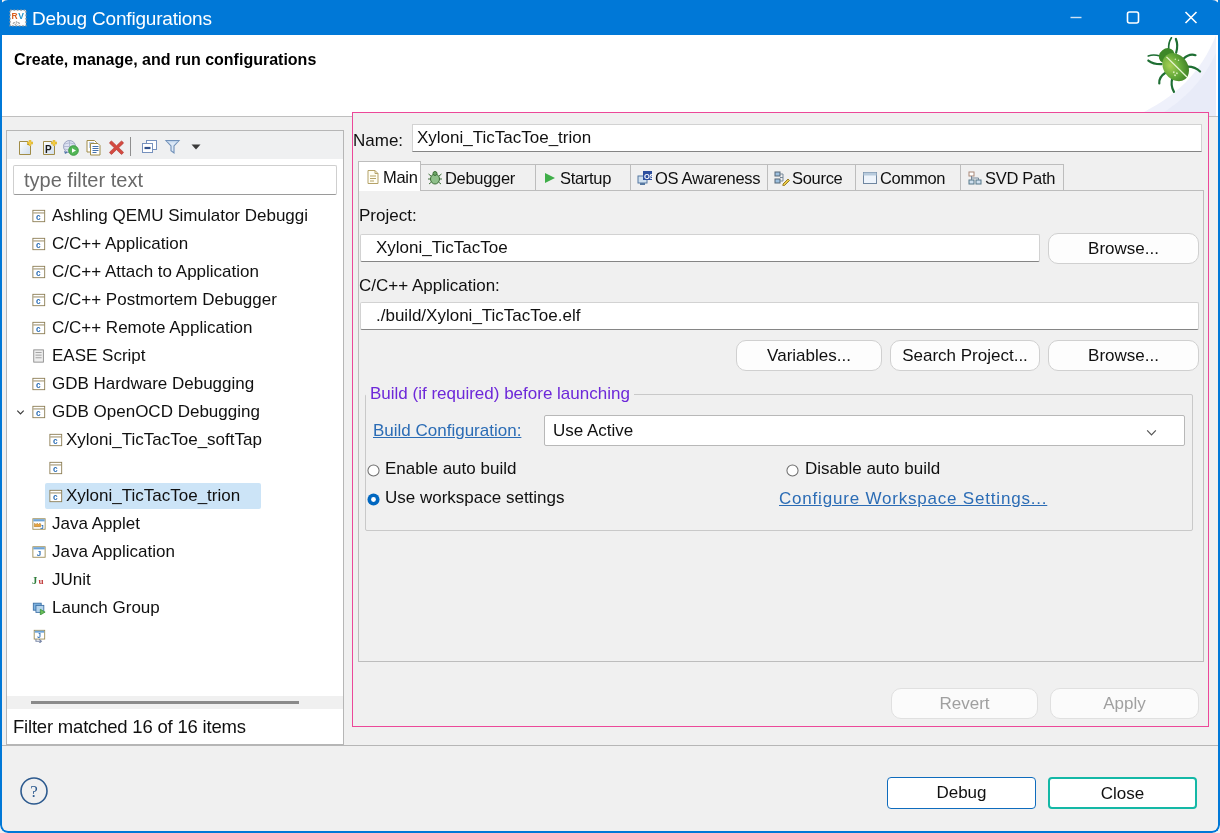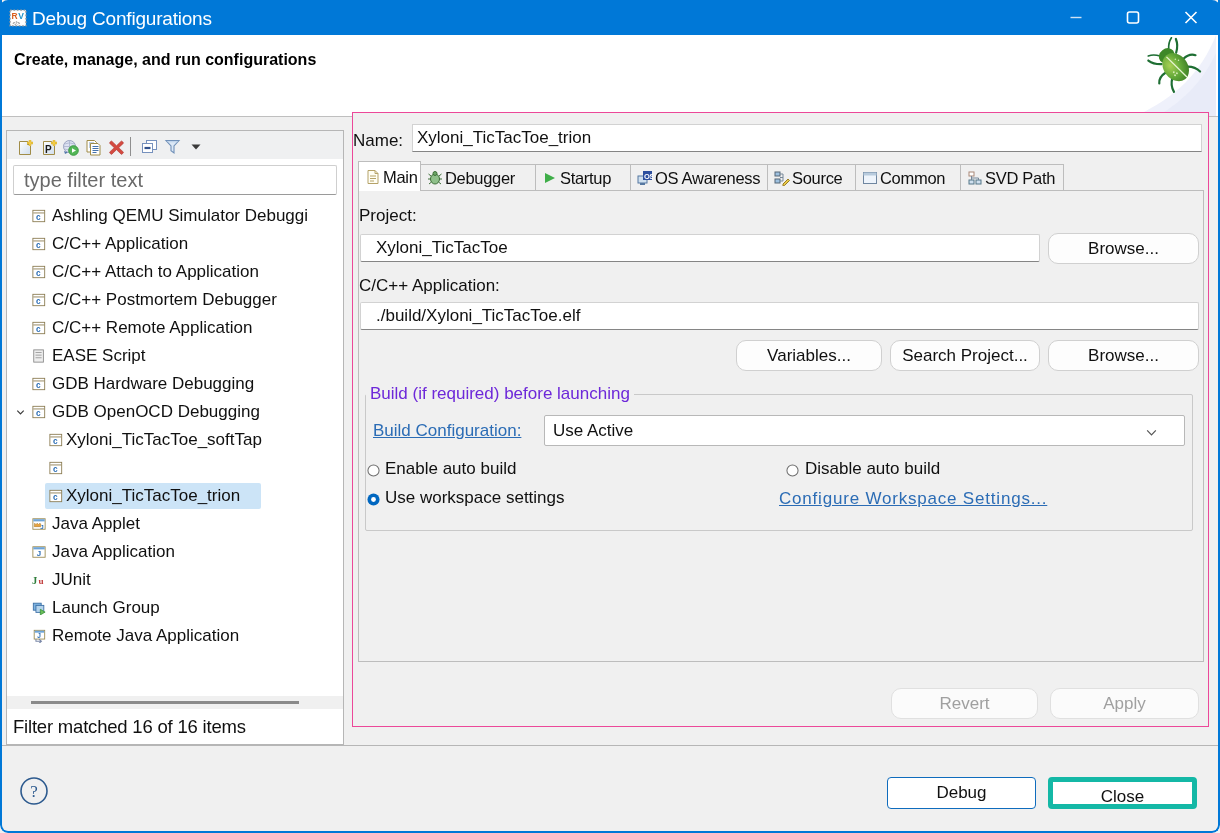--- a/index.html
+++ b/index.html
@@ -56,21 +56,21 @@
   font-size:17px; color:#101010; padding-left:15px; }
 .btn { position:absolute; height:31px; background:#fdfdfd; border:1px solid #d0d0d0; border-radius:10px;
   font-size:17px; color:#101010; text-align:center; }
 .btn.disabled { color:#a0a0a0; background:#fbfbfb; border-color:#e0e0e0; }
 
 #botline { position:absolute; left:0; top:745px; width:1220px; height:1px; background:#b6b6b6; }
 #helpbtn { position:absolute; left:19px; top:776px; width:30px; height:30px; }
 #debugbtn { position:absolute; left:887px; top:777px; width:149px; height:32px; background:#fff;
   border:1px solid #0f6cbd; border-radius:4px; font-size:17px; color:#101010; text-align:center; line-height:30px; }
 #closebtn { position:absolute; left:1048px; top:777px; width:149px; height:32px; background:#fff;
-  border:5px solid #14b8a6; border-radius:4px; font-size:17px; color:#101010; text-align:center; line-height:30px; }
+  border:2px solid #14b8a6; border-radius:4px; font-size:17px; color:#101010; text-align:center; line-height:30px; }
 
 #edge { position:absolute; left:0; top:0; width:1220px; height:833px; border:2px solid #0078d7;
   border-top:none; border-radius:0 0 8px 8px; pointer-events:none; }
 a.link { color:#2b6cb5; text-decoration:underline; }
 </style>
 </head>
 <body>
 <div id="win">
   <div id="titlebar">
     <svg id="titleicon" viewBox="0 0 17 17">
@@ -297,21 +297,20 @@
           </svg>
           <span class="lbl">Launch Group</span>
         </div>
         <div class="trow">
           <svg class="icon" viewBox="0 0 16 16">
             <rect x="2.5" y="1.5" width="12" height="10" fill="#fff" stroke="#9a8a50"></rect>
             <rect x="3" y="2" width="11" height="2.2" fill="#6da4d8"></rect>
             <text x="6" y="10" font-size="7.5" fill="#2a6db5" font-weight="bold">J</text>
             <path d="M4.5 11.5 v2.5 h6 m-2.5 -2.5 l2.8 2.5 -2.8 2.5" stroke="#7a88a8" fill="none" stroke-width="1.2"></path>
           </svg>
-          <span class="lbl">Remote Java Application</span>
         </div>
       </div>
     <div id="lp-scroll">
         <div id="lp-thumb"></div>
       </div>
     <div id="lp-status">Filter matched 16 of 16 items</div>
   </div>
 
   <div id="rightpanel">
     <div id="namerow">Name:</div>

